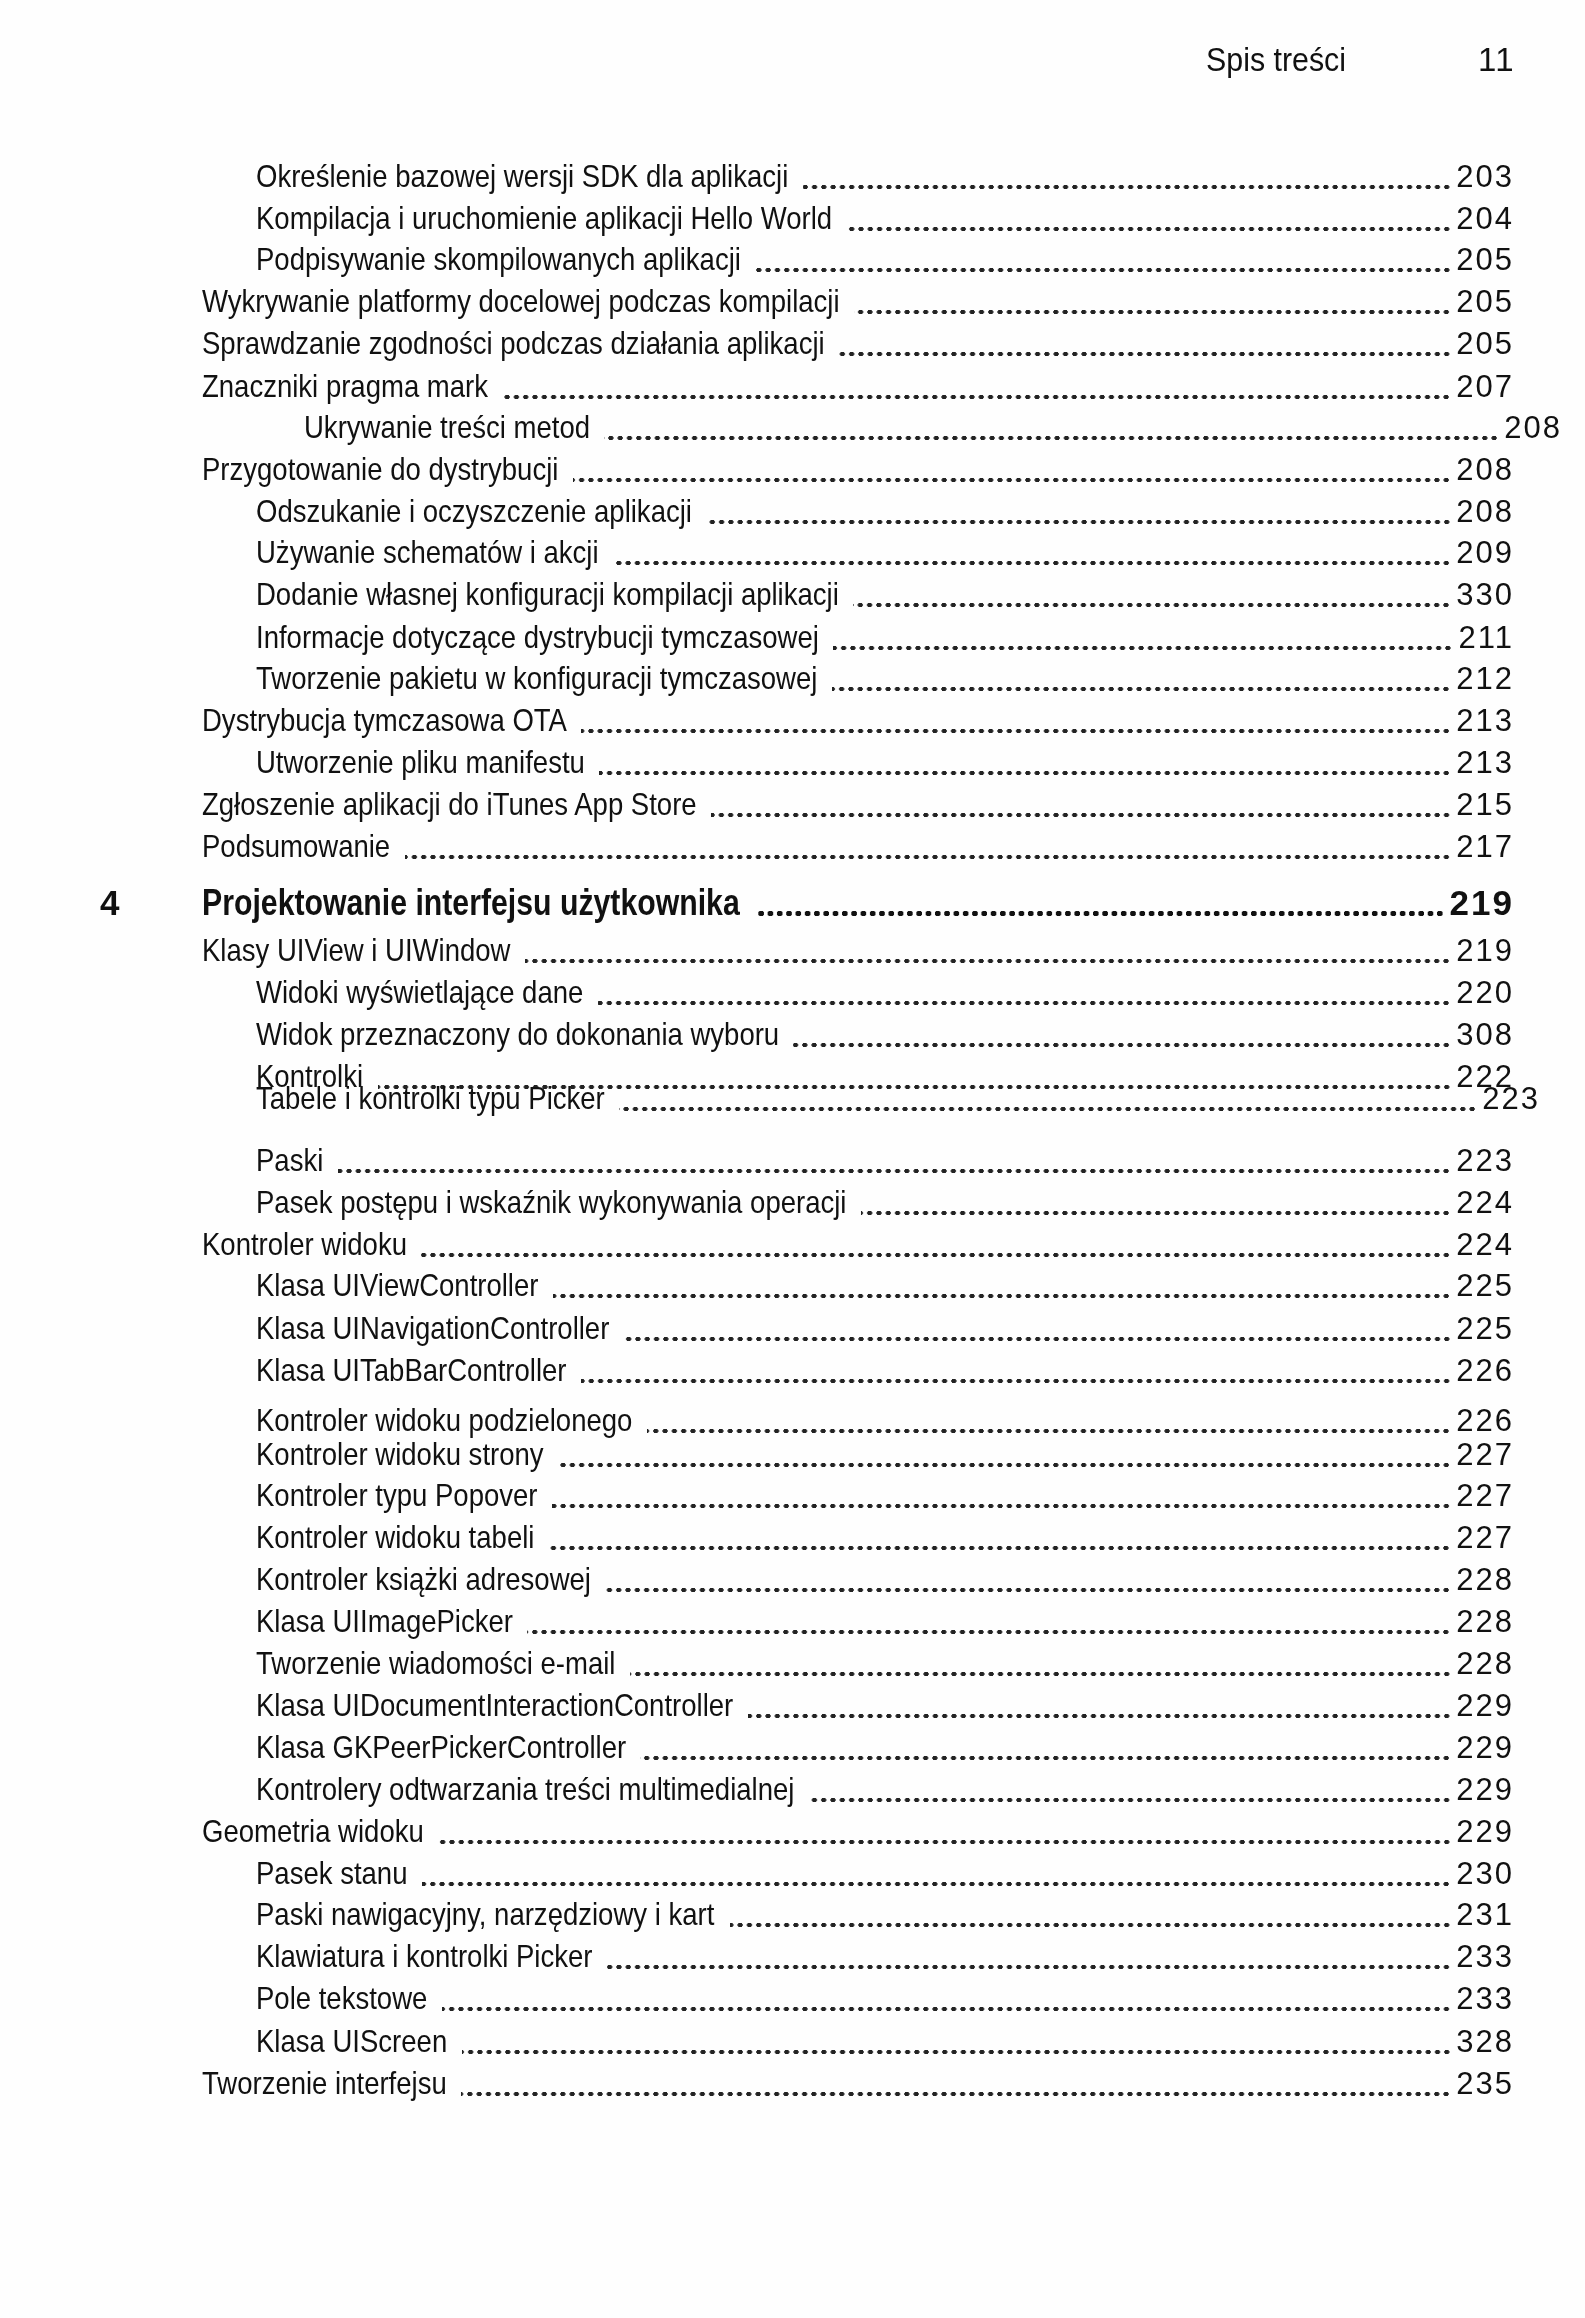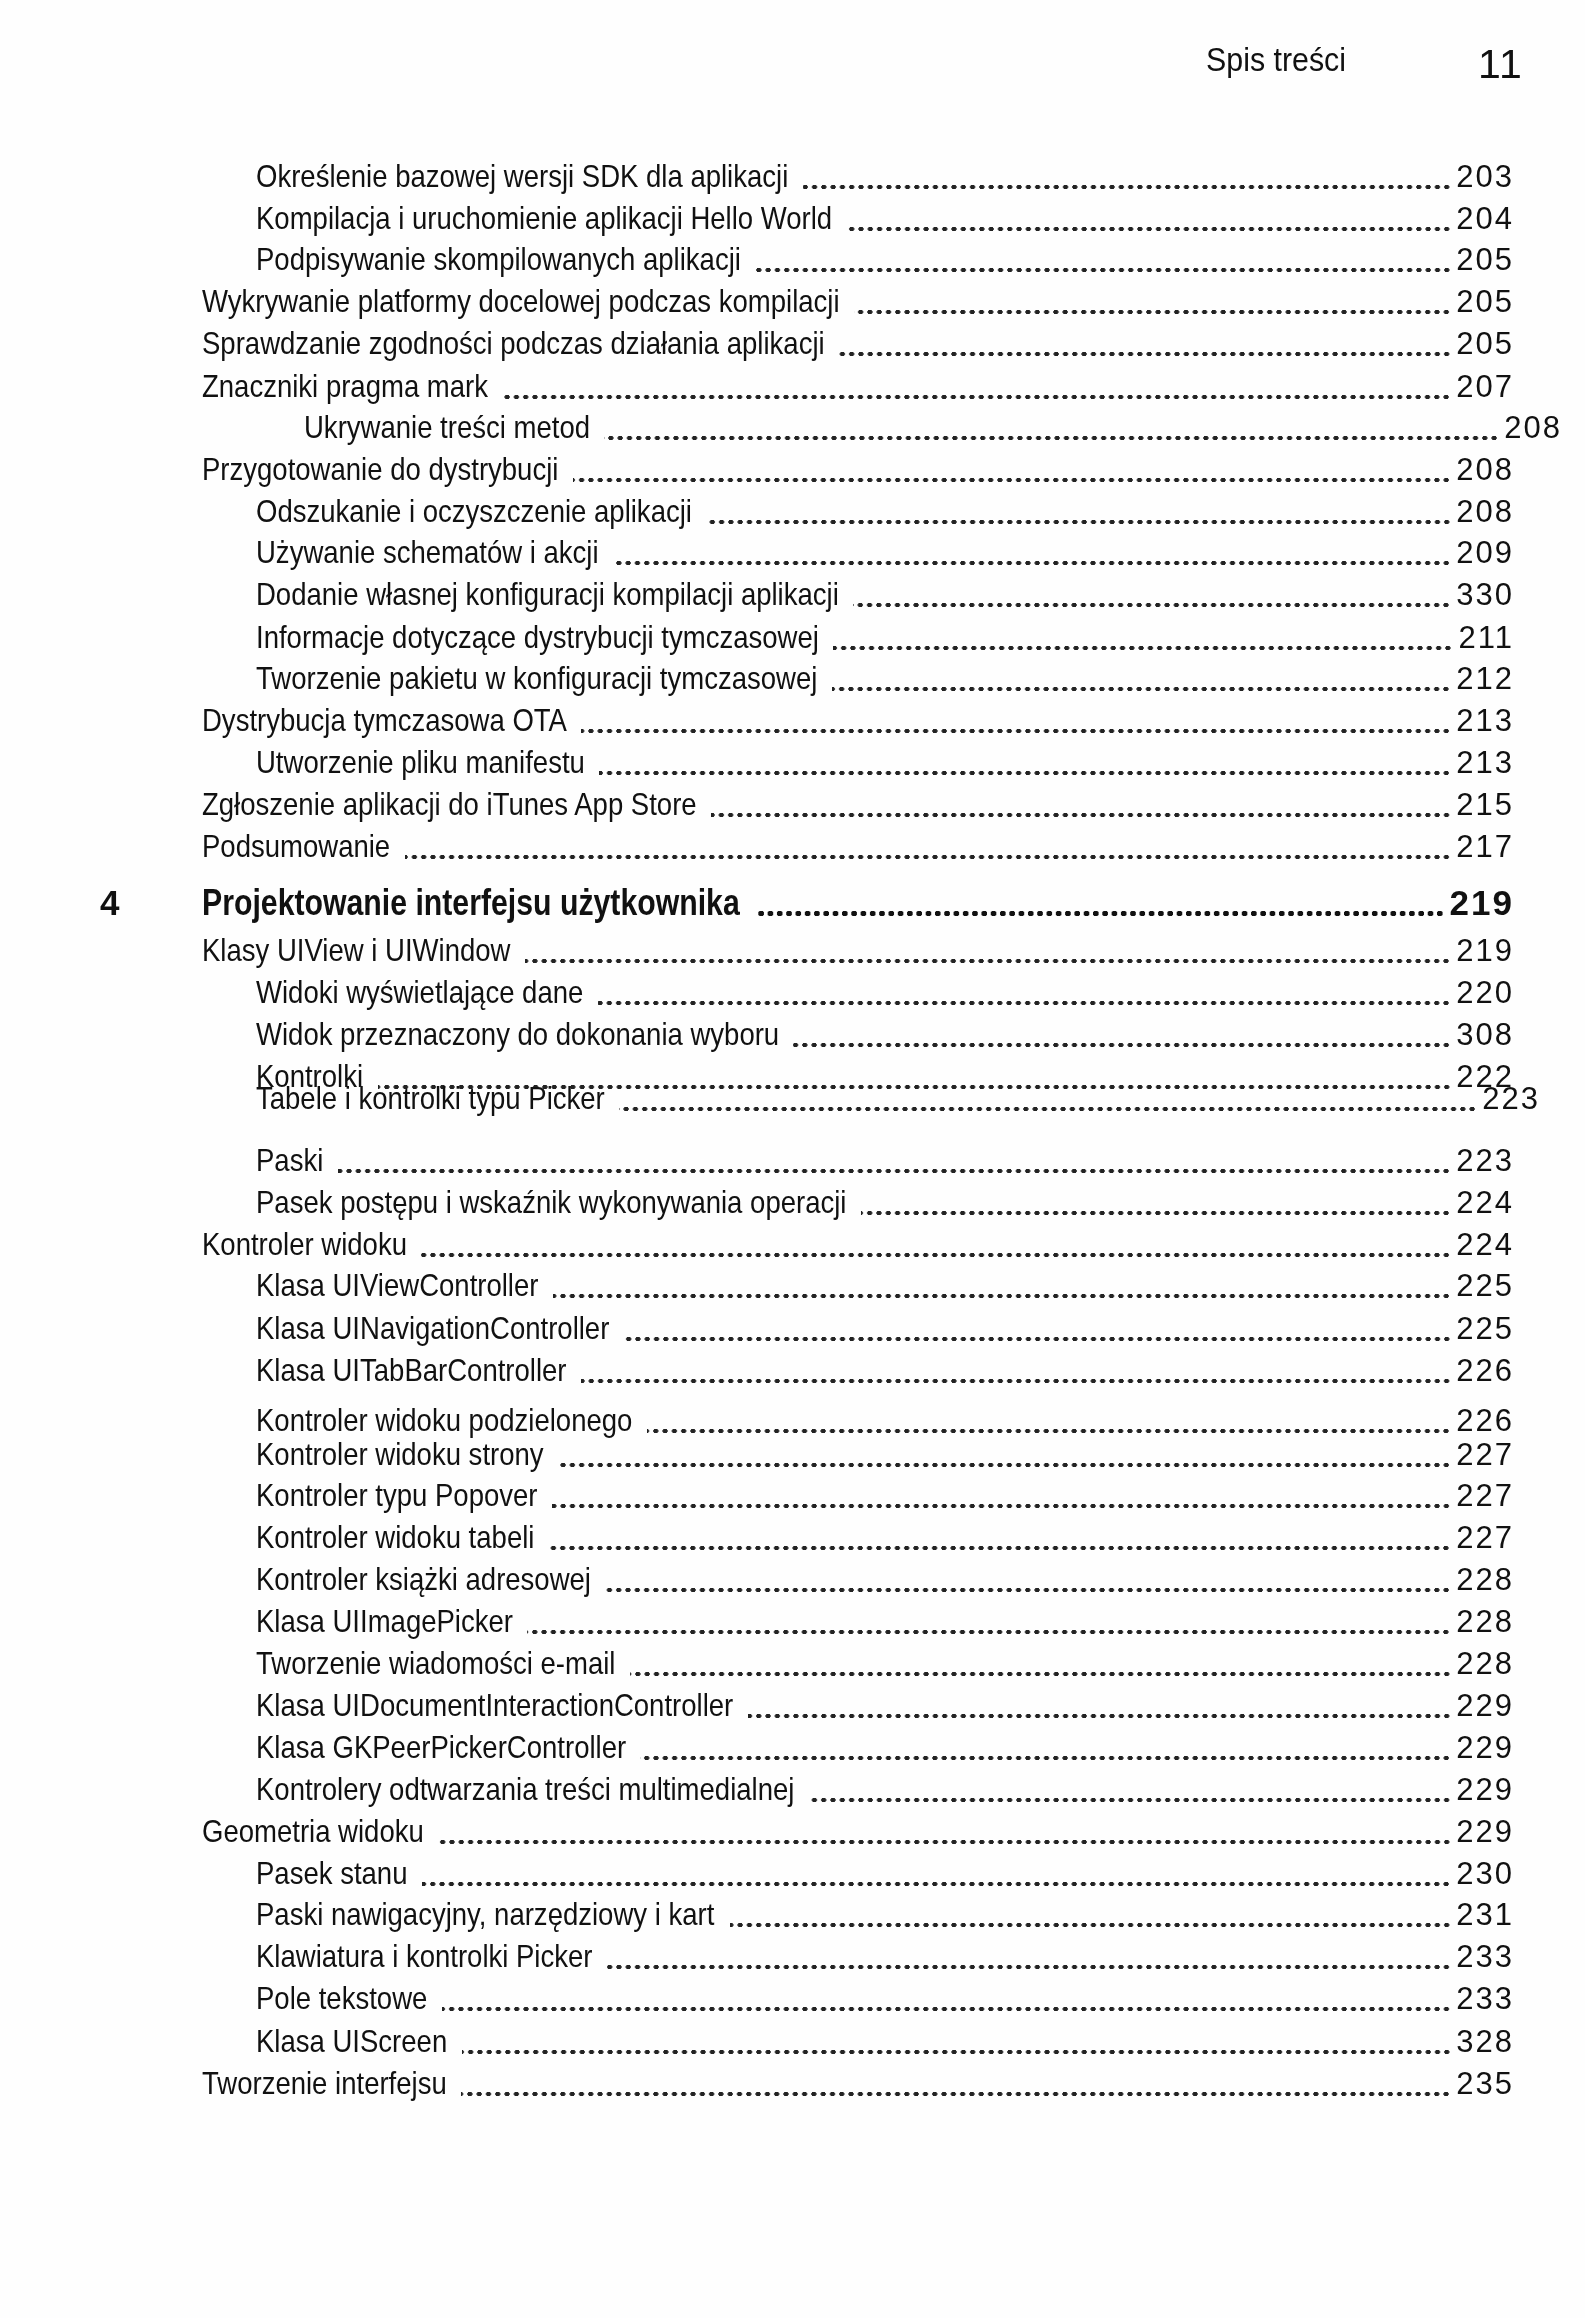--- a/index.html
+++ b/index.html
@@ -1,21 +1,21 @@
 <!DOCTYPE html>
 <html style="font-size:10.7px"><head>
 <meta charset="utf-8">
 <style>
   html, body { margin: 0; padding: 0; background: #ffffff; }
   body { width: 1586px; height: 2319px; position: relative; overflow: hidden; color: #111; }
   .page { position: absolute; left: 0; top: 0; width: 1586px; height: 2319px; background: #fefefe; }
 
   .running-head { position: absolute; top: 41px; left: 0; width: 1586px; height: 47px; }
   .rh-title { position: absolute; left: 1206px; top: 0; font-family: "Liberation Sans", sans-serif; font-size: 33px; transform: scaleX(0.92); transform-origin: left center; white-space: nowrap; }
-  .rh-page { position: absolute; left: 1478px; top: 0; font-family: "Liberation Sans", sans-serif; font-size: 41px; letter-spacing: 1.3px; }
+  .rh-page { position: absolute; left: 1478px; top: 0; font-family: "Liberation Sans", sans-serif; font-size: 33px; letter-spacing: 1.3px; }
 
   .toc { position: absolute; left: 0; top: 0; width: 1586px; }
   .row { position: absolute; left: 0; height: 40px; width: 1586px; }
   .row .label-wrap { position: absolute; top: 0; height: 40px; right: 72px; display: flex; align-items: flex-end; }
   .row.l1 .label-wrap { left: 202px; }
   .row.l2 .label-wrap { left: 256px; }
   .label { font-family: "Liberation Sans", sans-serif; font-size: 32px; white-space: nowrap; transform: scaleX(0.86); transform-origin: left bottom; line-height: 37px; flex: 0 0 auto; }
   .dots { flex: 1 1 auto; height: 37px; margin: 0 5.3px 0 0; position: relative; overflow: hidden; }
   .dots::after { content: ""; position: absolute; left: 0; right: 0; bottom: 6px; height: 4px;
     background-image: radial-gradient(circle, #222 45%, transparent 55%);

